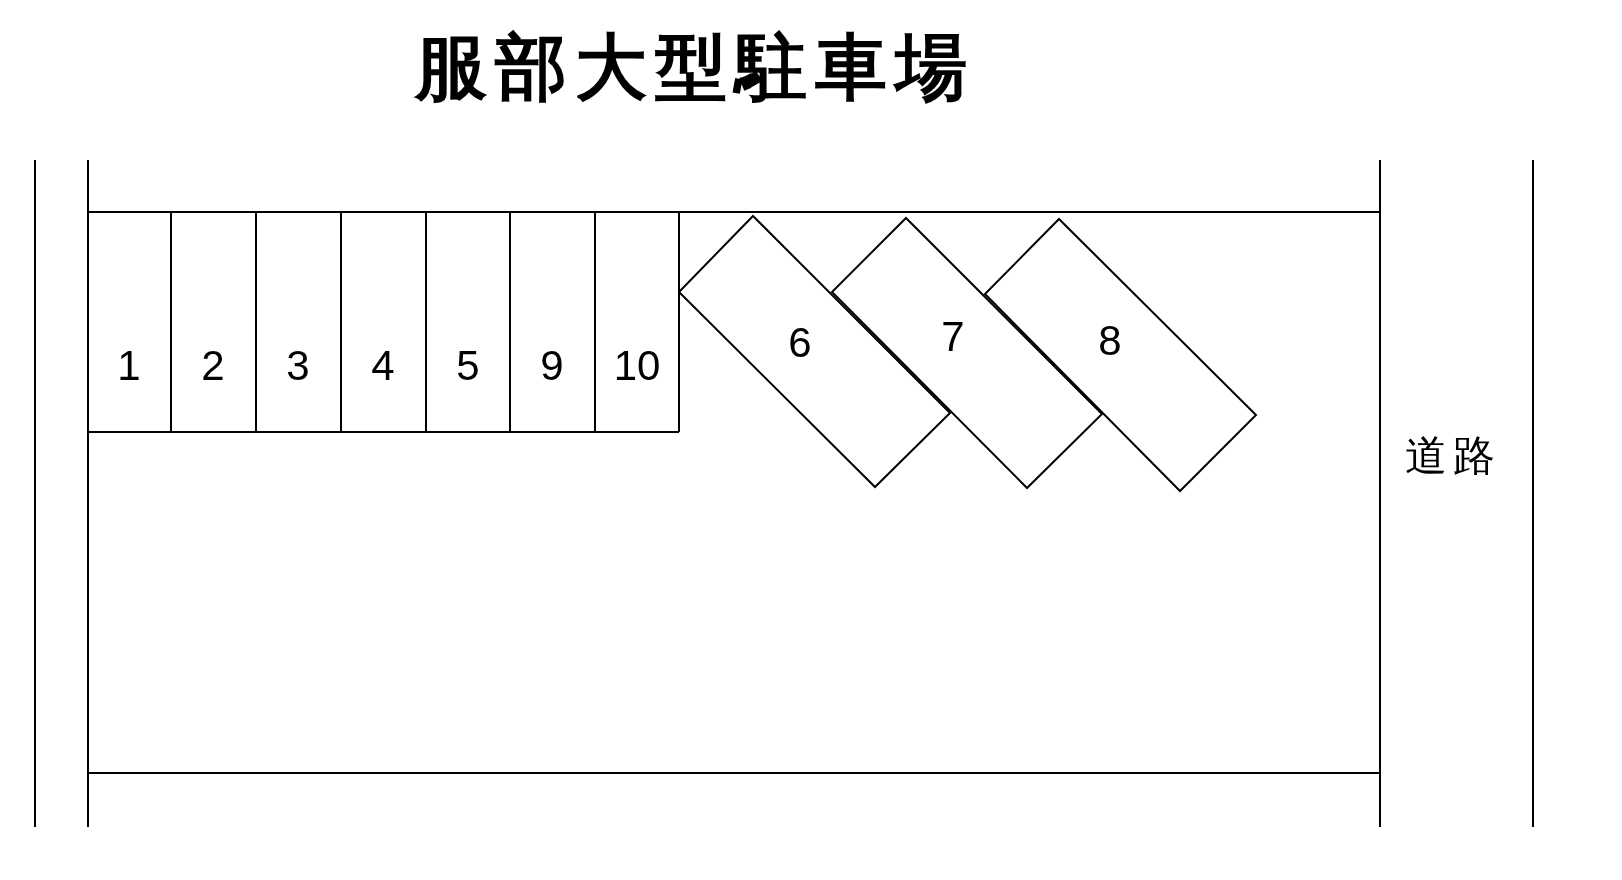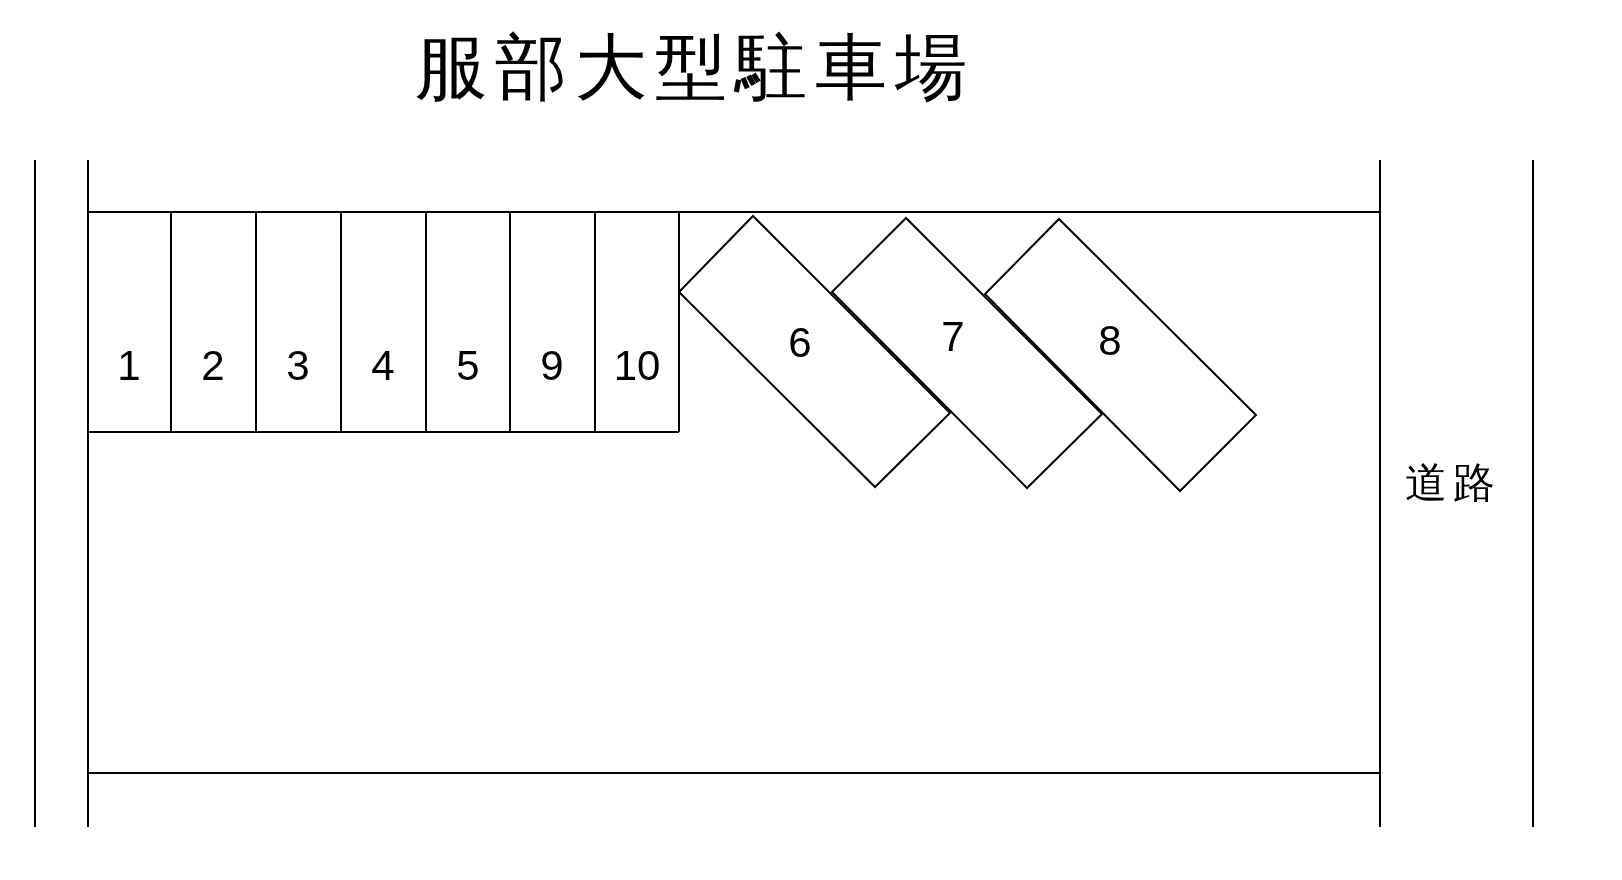--- a/index.html
+++ b/index.html
@@ -1,26 +1,26 @@
 <!DOCTYPE html>
 <html><head>
   <meta charset="utf-8">
   <style>
     html, body { margin: 0; padding: 0; background: #ffffff; }
     body { width: 1622px; height: 880px; position: relative; overflow: hidden; font-family: "DejaVu Sans", sans-serif; }
     .title {
       position: absolute; left: 415px; top: 22px; width: 600px; height: 90px;
       font-size: 72px; letter-spacing: 8px; line-height: 90px; color: #000;
-      font-family: "DejaVu Sans", sans-serif; font-weight: normal; white-space: nowrap;
+      font-family: "DejaVu Sans", sans-serif; font-weight: bold; white-space: nowrap;
     }
     svg.map { position: absolute; left: 0; top: 0; }
     .stall-num { font-family: "Liberation Sans", sans-serif; font-size: 42px; fill: #000; text-anchor: middle; }
     .road-label {
       position: absolute; left: 1405px; top: 428px; font-size: 42px; letter-spacing: 6px; color: #000;
-      font-family: "DejaVu Sans", sans-serif; white-space: nowrap; margin-top: 27px;
+      font-family: "DejaVu Sans", sans-serif; white-space: nowrap;
     }
   </style>
 </head>
 <body>
 
 <div class="title">服部大型駐車場</div>
 
 <svg class="map" width="1622" height="880" viewBox="0 0 1622 880">
   <g stroke="#000" stroke-width="2" fill="none">
 

